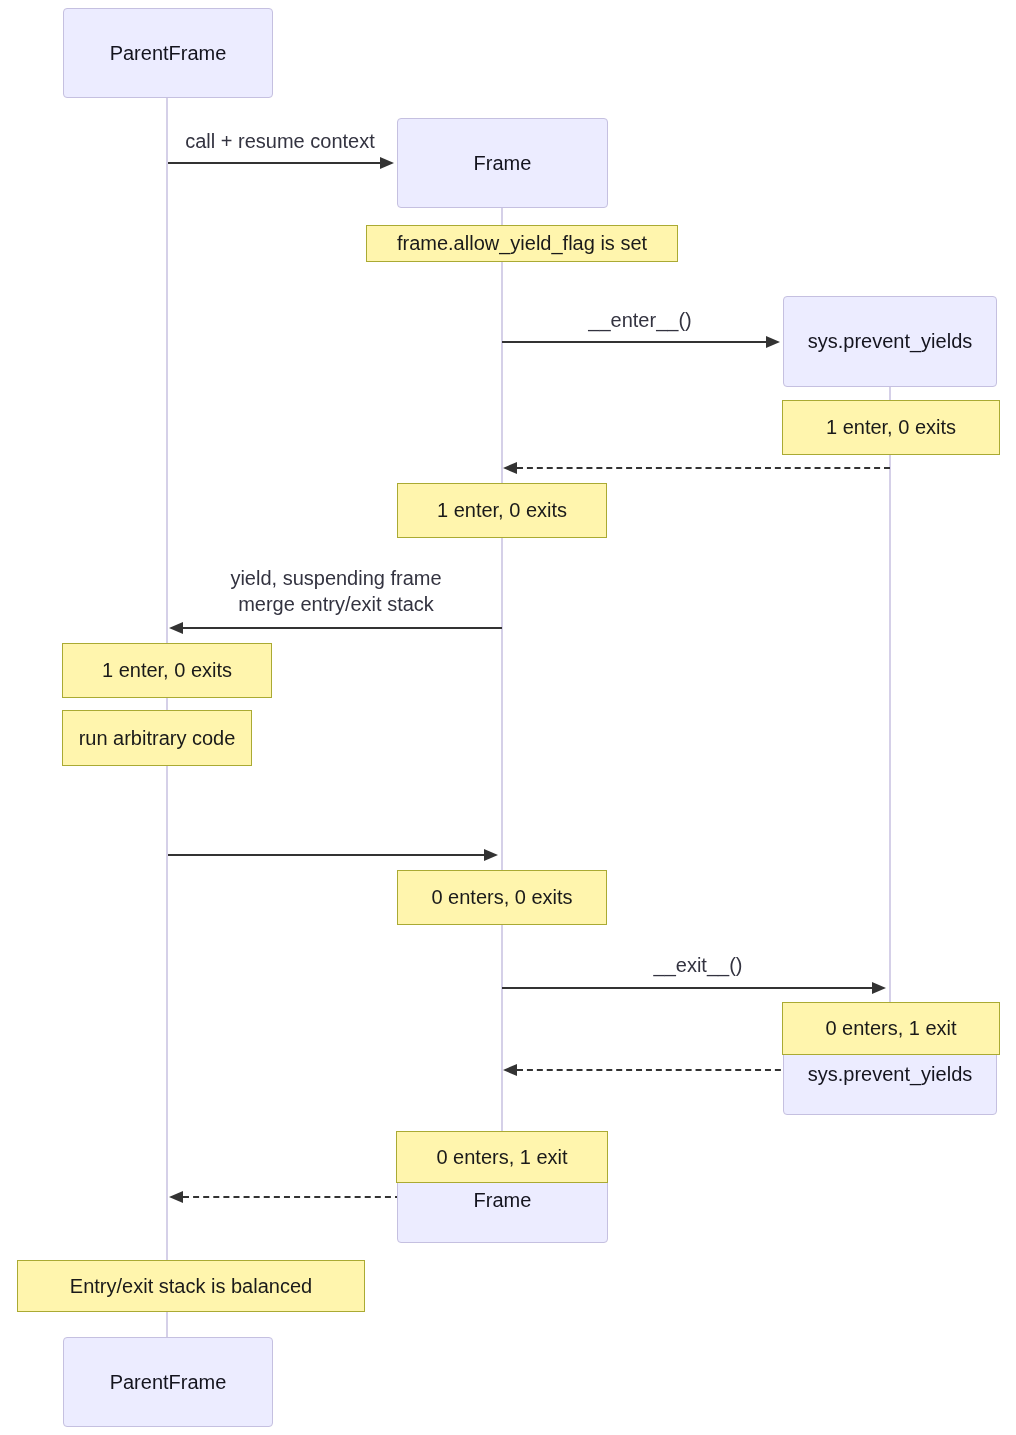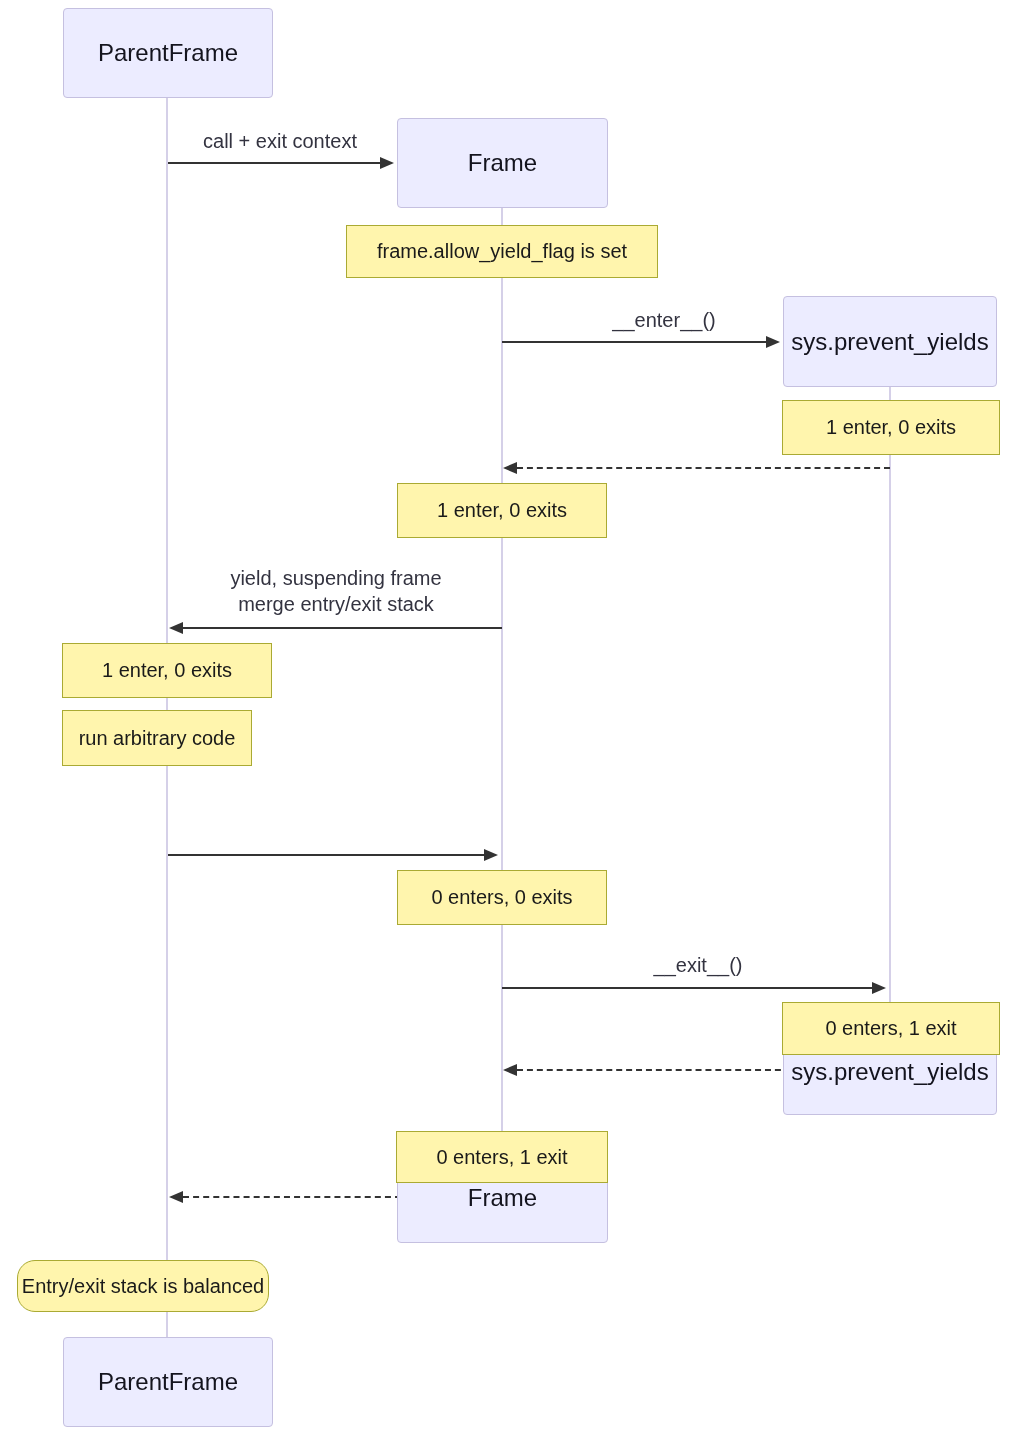--- a/index.html
+++ b/index.html
@@ -7,21 +7,21 @@
     position:relative;width:1016px;height:1435px;background:#ffffff;
     font-family:"Liberation Sans", sans-serif;overflow:hidden;
   }
   .lifeline{
     position:absolute;width:2px;background:var(--lifeline-color);
   }
   .actor{
     position:absolute;background:var(--actor-fill);
     border:1px solid var(--actor-border);border-radius:4px;
     display:flex;align-items:center;justify-content:center;
-    font-size:24px;color:var(--actor-text);box-sizing:border-box;
+    font-size:20px;color:var(--actor-text);box-sizing:border-box;
     z-index:3;
   }
   .note{
     position:absolute;background:var(--note-fill);
     border:1px solid var(--note-border);
     display:flex;align-items:center;justify-content:center;
     font-size:20px;color:var(--note-text);box-sizing:border-box;
     z-index:4;white-space:nowrap;
   }
   .msg-line{
@@ -46,25 +46,25 @@
 </style>
 </head>
 <body>
 
 <div id="canvas">
 
   <div class="lifeline" style="left:166px;top:98px;height:1239px;"></div>
   <div class="lifeline" style="left:501px;top:207px;height:946px;"></div>
   <div class="lifeline" style="left:889px;top:386px;height:669px;"></div>
 
-  <div class="msg-label" style="left:280px;top:128px;">call + exit context</div>
+  <div class="msg-label" style="left:280px;top:128px;">call + resume context</div>
   <div class="msg-line" style="left:168px;top:162px;width:212px;"></div>
   <div class="head right" style="left:380px;top:157px;"></div>
 
-  <div class="msg-label" style="left:664px;top:307px;">__enter__()</div>
+  <div class="msg-label" style="left:640px;top:307px;">__enter__()</div>
   <div class="msg-line" style="left:502px;top:341px;width:264px;"></div>
   <div class="head right" style="left:766px;top:336px;"></div>
 
   <div class="head left" style="left:503px;top:462px;"></div>
   <div class="msg-line dashed" style="left:517px;top:467px;width:373px;"></div>
 
   <div class="msg-label" style="left:336px;top:565px;">
     <span>yield, suspending frame</span><br>
     <span>merge entry/exit stack</span>
   </div>
@@ -84,23 +84,23 @@
   <div class="head left" style="left:169px;top:1191px;"></div>
   <div class="msg-line dashed" style="left:183px;top:1196px;width:319px;"></div>
 
   <div class="actor" style="left:63px;top:8px;width:210px;height:90px;">ParentFrame</div>
   <div class="actor" style="left:397px;top:118px;width:211px;height:90px;">Frame</div>
   <div class="actor" style="left:783px;top:296px;width:214px;height:91px;">sys.prevent_yields</div>
   <div class="actor" style="left:783px;top:1025px;width:214px;height:90px;align-items:flex-end;padding-bottom:28px;">sys.prevent_yields</div>
   <div class="actor" style="left:397px;top:1153px;width:211px;height:90px;align-items:flex-end;padding-bottom:30px;">Frame</div>
   <div class="actor" style="left:63px;top:1337px;width:210px;height:90px;">ParentFrame</div>
 
-  <div class="note" style="left:346px;top:225px;width:312px;height:53px;">frame.allow_yield_flag is set</div>
+  <div class="note" style="left:366px;top:225px;width:312px;height:37px;">frame.allow_yield_flag is set</div>
   <div class="note" style="left:782px;top:400px;width:218px;height:55px;">1 enter, 0 exits</div>
   <div class="note" style="left:397px;top:483px;width:210px;height:55px;">1 enter, 0 exits</div>
   <div class="note" style="left:62px;top:643px;width:210px;height:55px;">1 enter, 0 exits</div>
   <div class="note" style="left:62px;top:710px;width:190px;height:56px;">run arbitrary code</div>
   <div class="note" style="left:397px;top:870px;width:210px;height:55px;">0 enters, 0 exits</div>
   <div class="note" style="left:782px;top:1002px;width:218px;height:53px;">0 enters, 1 exit</div>
   <div class="note" style="left:396px;top:1131px;width:212px;height:52px;">0 enters, 1 exit</div>
-  <div class="note" style="left:17px;top:1260px;width:252px;height:52px;border-radius:18px;">Entry/exit stack is balanced</div>
+  <div class="note" style="left:17px;top:1260px;width:348px;height:52px;">Entry/exit stack is balanced</div>
 
 </div>
 
 </body></html>

